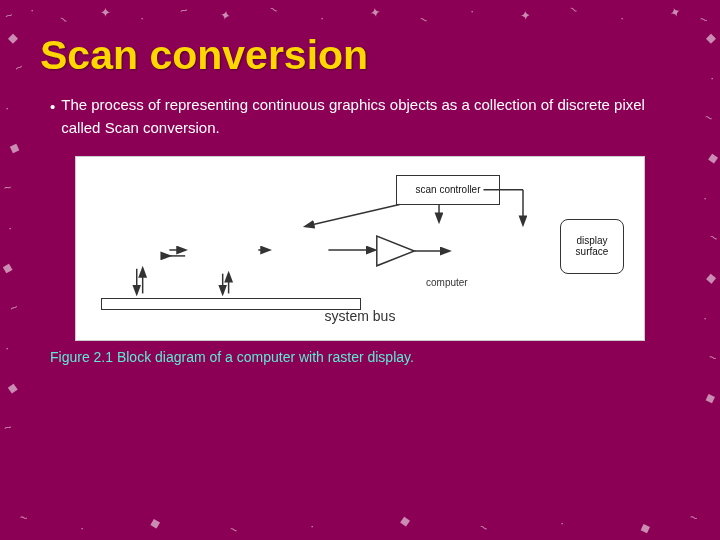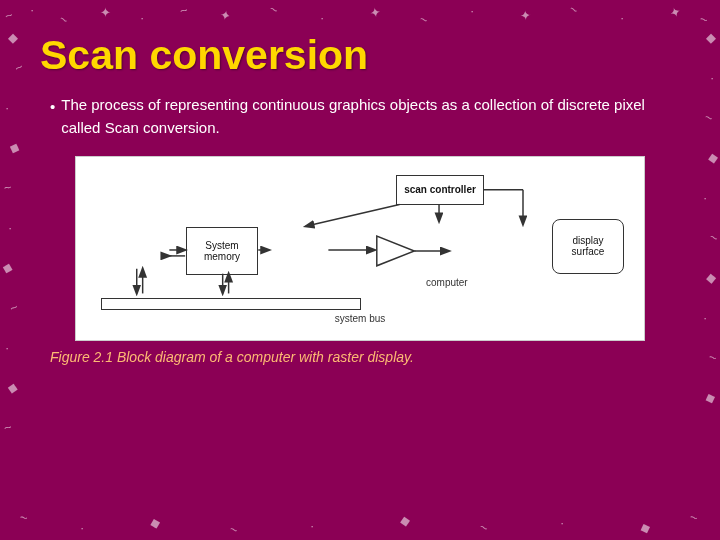--- a/index.html
+++ b/index.html
@@ -98,47 +98,46 @@
     
     .box-framebuf {
       left: 185px; top: 60px;
       width: 58px; height: 48px;
       font-size: 10px;
     }
 
     
     .box-scanctrl {
       left: 310px; top: 8px;
-      width: 88px; height: 30px;
-      font-size: 10px;
-      font-weight: bold;
+      width: 104px; height: 30px;
+      font-size: 10px;
     }
 
     
     .box-display {
       right: 10px; top: 52px;
-      width: 72px; height: 55px;
+      width: 64px; height: 55px;
       border-radius: 8px;
       font-size: 10px;
     }
 
     
     .converter-label {
       position: absolute;
       left: 340px; top: 110px;
       font-size: 10px;
       color: #333;
     }
 
     .system-bus-label {
       position: absolute;
       bottom: 6px;
       left: 50%;
       transform: translateX(-50%);
-      font-size: 10px;
+      font-size: 14px;
       color: #333;
     }
 
     
     .diagram-svg {
       position: absolute;
       top: 0; left: 0;
       width: 100%; height: 100%;
       pointer-events: none;
     }
@@ -147,25 +146,24 @@
     .bus-rect {
       position: absolute;
       left: 15px; bottom: 20px;
       width: 260px; height: 12px;
       border: 1.5px solid #333;
       background: #fff;
     }
 
     .figure-caption {
       font-size: 14px;
-      color: #fdba74;
+      color: #5eead4;
       text-align: left;
       padding-left: 10px;
       margin-top: 4px;
-      font-style: italic;
     }
 
     
     .deco {
       position: absolute;
       color: rgba(255,255,255,0.55);
       font-size: 13px;
       pointer-events: none;
       user-select: none;
     }
@@ -229,23 +227,20 @@
 
   <div class="bullet-text">
     <span class="bullet-dot">•</span>
     <span>The  process  of  representing  continuous graphics objects as a collection of discrete pixel called Scan conversion.</span>
   </div>
 
   <div class="diagram-container">
     <div class="diagram-inner">
 
 
-      <div class="box box-sysmem">
-        <span>System<br>memory</span>
-      </div>
 
 
       <div class="box box-scanctrl">
         <span>scan controller</span>
       </div>
 
       <div class="box box-display">
         <span>display<br>surface</span>
       </div>
 

